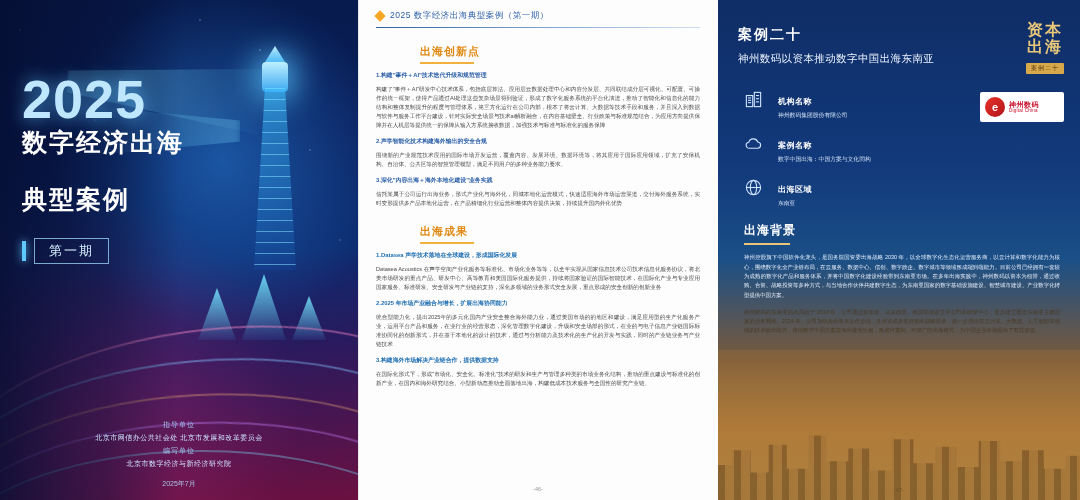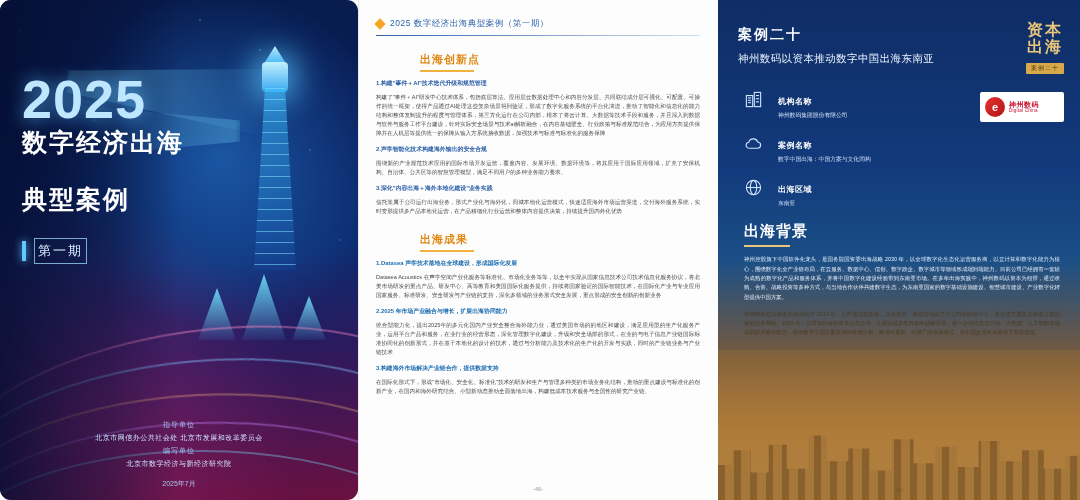--- a/index.html
+++ b/index.html
@@ -10,21 +10,20 @@
   }
   .page{position:relative;width:1080px;height:500px;display:flex;}
 
   
   .cover{
     position:relative;width:358px;height:500px;overflow:hidden;
     background:
       radial-gradient(circle at 62% 32%, rgba(40,130,220,.55) 0%, rgba(10,30,90,0) 42%),
       radial-gradient(circle at 20% 85%, rgba(180,40,120,.45) 0%, rgba(10,20,70,0) 45%),
       linear-gradient(175deg,#071a4a 0%,#0a1f5c 30%,#0c2a6e 52%,#2a1a5e 70%,#4a1550 85%,#6b1040 100%);
-    border-radius: 11px;
   }
   .cover .stars{position:absolute;inset:0;
     background-image:
       radial-gradient(1px 1px at 20px 30px, rgba(255,255,255,.8), transparent),
       radial-gradient(1px 1px at 120px 80px, rgba(255,255,255,.6), transparent),
       radial-gradient(1px 1px at 260px 50px, rgba(255,255,255,.7), transparent),
       radial-gradient(1px 1px at 310px 150px, rgba(255,255,255,.5), transparent),
       radial-gradient(1px 1px at 60px 190px, rgba(255,255,255,.5), transparent),
       radial-gradient(1px 1px at 200px 20px, rgba(255,255,255,.6), transparent),
       radial-gradient(1px 1px at 340px 240px, rgba(255,255,255,.4), transparent),
@@ -75,29 +74,29 @@
   .wv.e{top:160px;border-color:rgba(120,230,255,.35);transform:rotate(0deg);}
   .cover-mask{position:absolute;left:0;top:0;width:180px;height:500px;
     background:linear-gradient(90deg,rgba(5,14,50,.86) 0%,rgba(5,14,50,.45) 60%,rgba(5,14,50,0) 100%);}
   .cover-txt{position:absolute;left:22px;top:72px;color:#fff;}
   .yr{font-size:54px;font-weight:700;letter-spacing:1px;line-height:1;
       color:#bfe6ff;text-shadow:0 0 18px rgba(90,190,255,.8);}
   .t1{font-size:25px;font-weight:700;letter-spacing:2px;}
   .t2{margin-top:24px;font-size:25px;font-weight:700;letter-spacing:2px;}
   .phase{margin-top:22px;display:inline-flex;align-items:center;gap:8px;}
   .phase .bar{width:4px;height:20px;background:#5fc8ff;box-shadow:0 0 8px #5fc8ff;}
-  .phase .bx{border:1px solid rgba(160,220,255,.75);padding:3px 3px;font-size:13px;letter-spacing:2px;color:#d6efff;}
+  .phase .bx{border:1px solid rgba(160,220,255,.75);padding:3px 14px;font-size:13px;letter-spacing:2px;color:#d6efff;}
   .cover-foot{position:absolute;left:0;bottom:10px;width:358px;text-align:center;color:#cfe2ff;font-size:7px;line-height:1.9;}
   .cover-foot .lb{color:#9fc6ef;letter-spacing:1px;}
   .cover-foot .org{letter-spacing:.5px;}
   .cover-foot .date{margin-top:6px;color:#a9c4e8;font-size:7px;}
 
   
   .mid{position:relative;width:360px;height:500px;background:#fdfdfd;padding:0 18px;box-sizing:border-box;}
-  .mid-head{display:flex;align-items:center;gap:6px;padding-top:18px;}
+  .mid-head{display:flex;align-items:center;gap:6px;padding-top:10px;}
   .mid-head .sq{width:8px;height:8px;background:#f5a623;transform:rotate(45deg);}
   .mid-head .ht{font-size:8.5px;color:#2b5fa8;letter-spacing:.5px;}
   .mid-rule{margin-top:5px;height:1px;background:linear-gradient(90deg,#2b5fa8,#cfe0f2);}
   .sec-title{margin-top:16px;font-size:11px;font-weight:700;color:#e08a15;letter-spacing:1px;margin-left:44px;}
   .sec-title .u{display:block;width:54px;height:2px;background:#f2b13d;margin-top:3px;}
   .para{font-size:5.6px;line-height:1.62;color:#4a4a4a;text-align:justify;margin-top:5px;}
   .lead{font-size:5.9px;font-weight:700;color:#2b5fa8;margin-top:7px;line-height:1.5;}
   .lead.alt{color:#1f6fb2;}
   .mid-foot{position:absolute;left:0;bottom:8px;width:360px;text-align:center;font-size:5.5px;color:#9a9a9a;}
 
@@ -124,21 +123,21 @@
     display:flex;align-items:center;justify-content:center;color:#fff;font-size:11px;font-weight:700;}
   .logo-card .lt{line-height:1.1;}
   .logo-card .cn{font-size:7px;font-weight:700;color:#c8102e;letter-spacing:.5px;}
   .logo-card .en{font-size:4.6px;color:#c8102e;letter-spacing:.2px;}
   .info-list{position:relative;margin:24px 0 0 26px;}
   .info-row{display:flex;align-items:flex-start;gap:15px;margin-bottom:15px;}
   .info-row .ic{width:19px;height:19px;flex:0 0 19px;color:#cfe4ff;}
   .info-row .ic svg{width:19px;height:19px;display:block;}
   .info-row .lbl{font-size:8px;color:#ffffff;font-weight:700;letter-spacing:.5px;}
   .info-row .val{margin-top:3px;font-size:5.8px;color:#cfe0f5;line-height:1.4;}
-  .bg-title{margin:8px 0 0 26px;font-size:15px;font-weight:700;color:#ffffff;letter-spacing:1px;}
+  .bg-title{margin:8px 0 0 26px;font-size:12px;font-weight:700;color:#ffffff;letter-spacing:1px;}
   .bg-title .u{display:block;width:46px;height:2px;background:#e9c77a;margin-top:4px;}
   .bg-body{margin:8px 20px 0 26px;font-size:5.4px;line-height:1.72;color:#e6eefc;text-align:justify;}
   .bg-body.dark{color:#4a3a22;}
   .right-foot{position:absolute;left:0;bottom:7px;width:362px;text-align:center;font-size:5.2px;color:#6b5225;}
   .vdiv{position:absolute;top:0;width:1px;height:500px;background:#e8e8e8;}
 </style>
 </head>
 <body>
 
 <div class="page">

